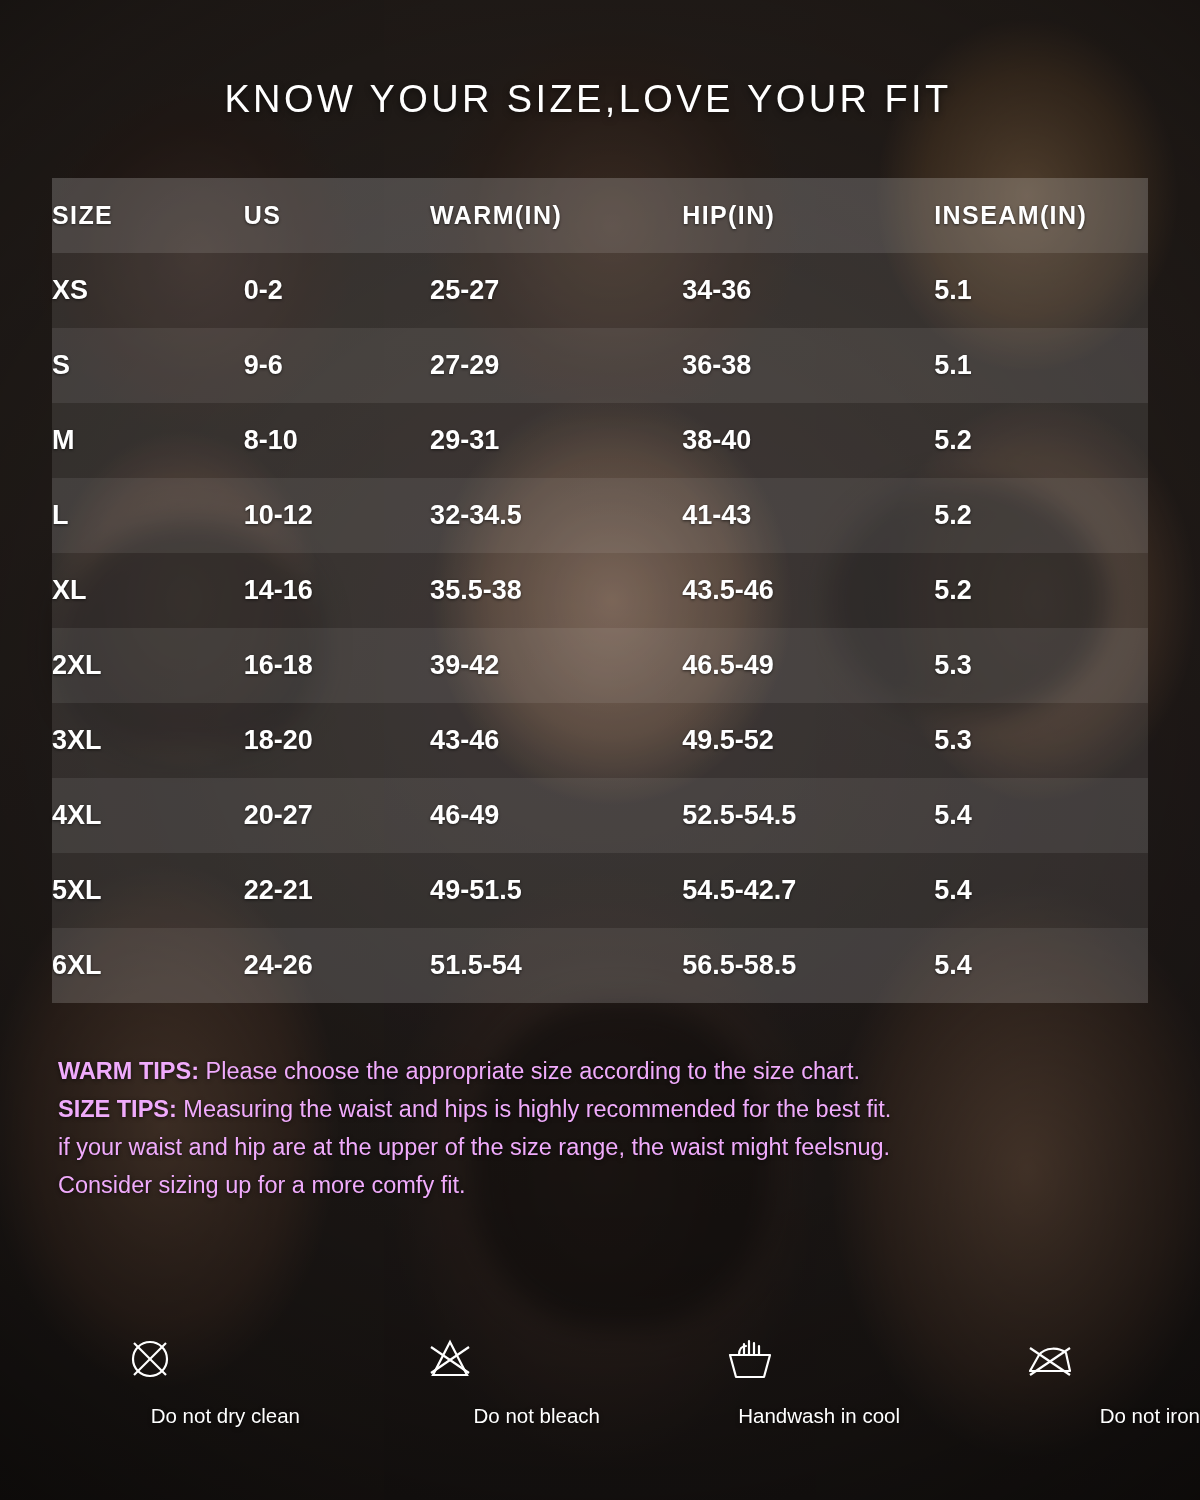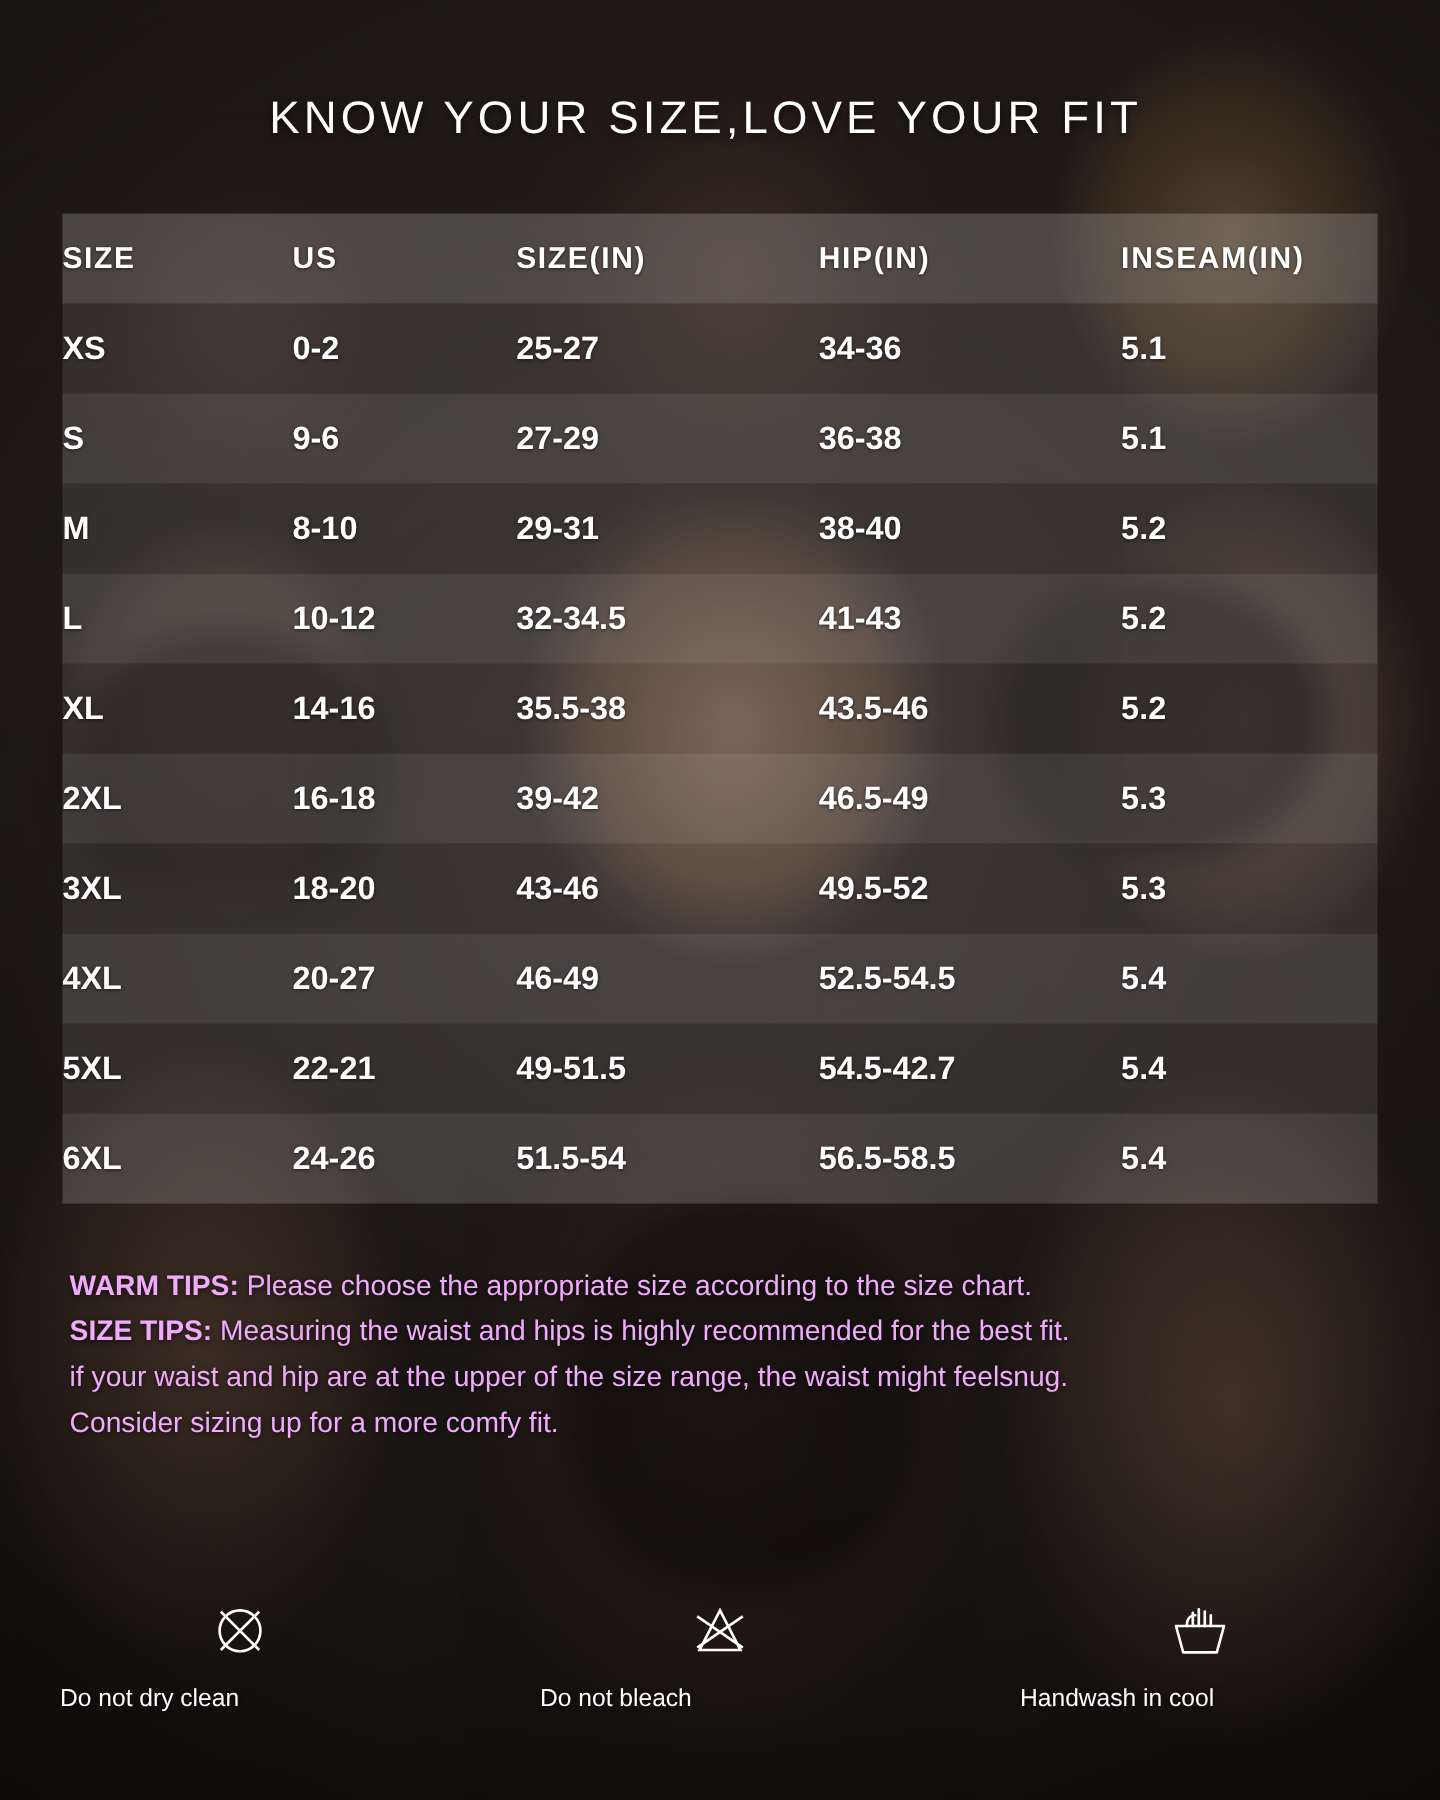--- a/index.html
+++ b/index.html
@@ -151,21 +151,21 @@
     position: absolute;
     left: 0;
     top: 1330px;
     width: 1200px;
     display: flex;
     justify-content: space-around;
     align-items: flex-end;
   }
   .care-item {
     width: 25%;
-    text-align: left;
+    text-align: right;
   }
   .care-icon {
     height: 58px;
     display: flex;
     align-items: center;
     justify-content: center;
   }
   .care-label {
     margin-top: 16px;
     font-size: 20.5px;
@@ -198,21 +198,21 @@
         <col class="c-size">
           <col class="c-us">
           <col class="c-waist">
           <col class="c-hip">
           <col class="c-inseam">
       </colgroup>
       <thead>
         <tr class="header-row">
           <th>SIZE</th>
           <th>US</th>
-          <th>SIZE(IN)</th>
+          <th>WARM(IN)</th>
           <th>HIP(IN)</th>
           <th>INSEAM(IN)</th>
         </tr>
       </thead>
       <tbody>
         <tr class="row-a">
           <td class="col-size">XS</td>
           <td>0-2</td>
           <td>25-27</td>
           <td>34-36</td>
@@ -320,16 +320,26 @@
       <div class="care-icon">
         <svg width="56" height="52" viewBox="0 0 56 52" fill="none" stroke="#ffffff" stroke-width="2.2" stroke-linecap="round" stroke-linejoin="round">
           <path d="M8 22 L48 22 L42 44 L14 44 Z"></path>
           <path d="M22 22 L22 11 M27 22 L27 8 M32 22 L32 10 M37 22 L37 13"></path>
           <path d="M17 22 C17 16 20 13 24 13"></path>
         </svg>
       </div>
       <div class="care-label">Handwash in cool</div>
     </div>
 
+    <div class="care-item">
+      <div class="care-icon">
+        <svg width="58" height="52" viewBox="0 0 58 52" fill="none" stroke="#ffffff" stroke-width="2.2" stroke-linejoin="round">
+          <path d="M9 38 L49 38 L45 20 C38 14 24 14 18 22 Z"></path>
+          <line x1="9" y1="15" x2="49" y2="42"></line>
+          <line x1="49" y1="15" x2="9" y2="42"></line>
+        </svg>
+      </div>
+      <div class="care-label">Do not iron</div>
+    </div>
 
   </div>
 
 </div>
 
 </body></html>

